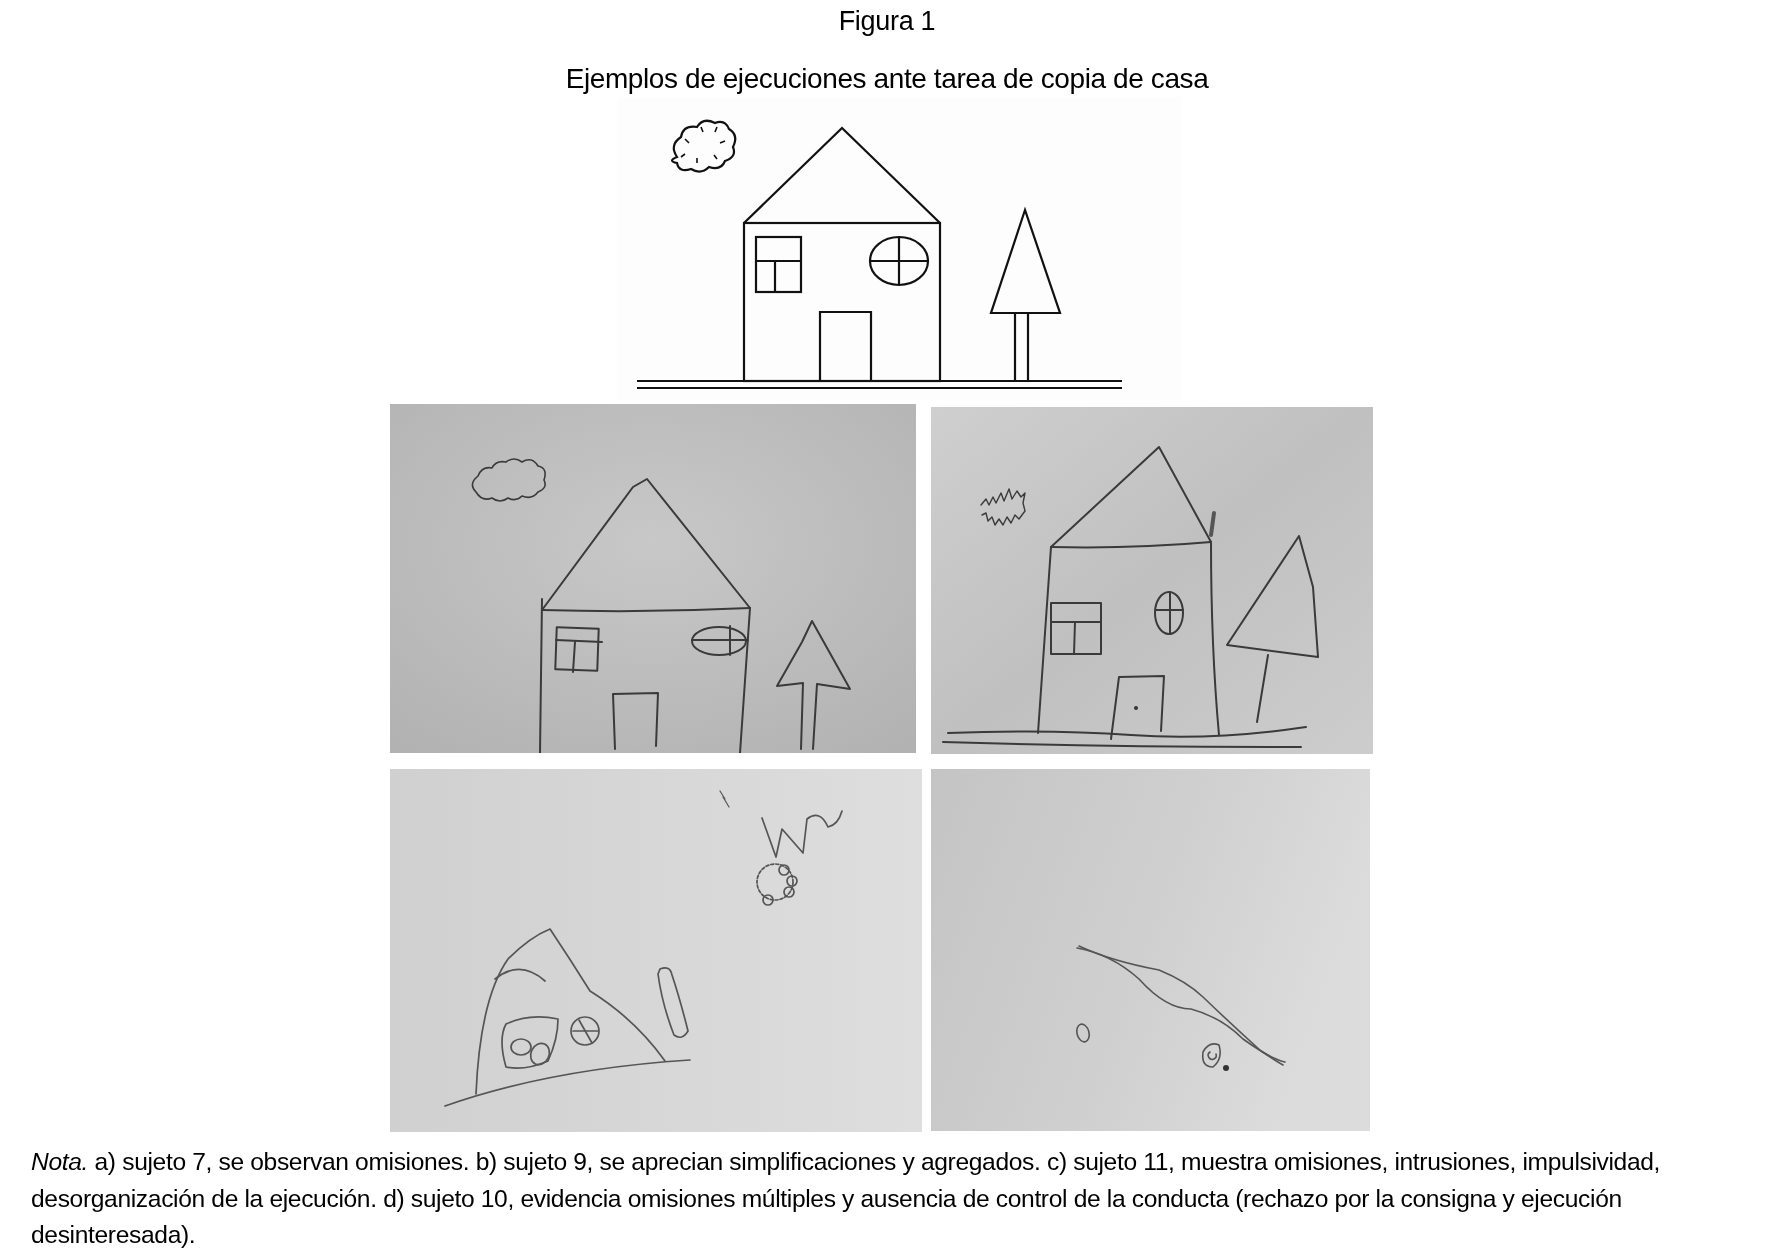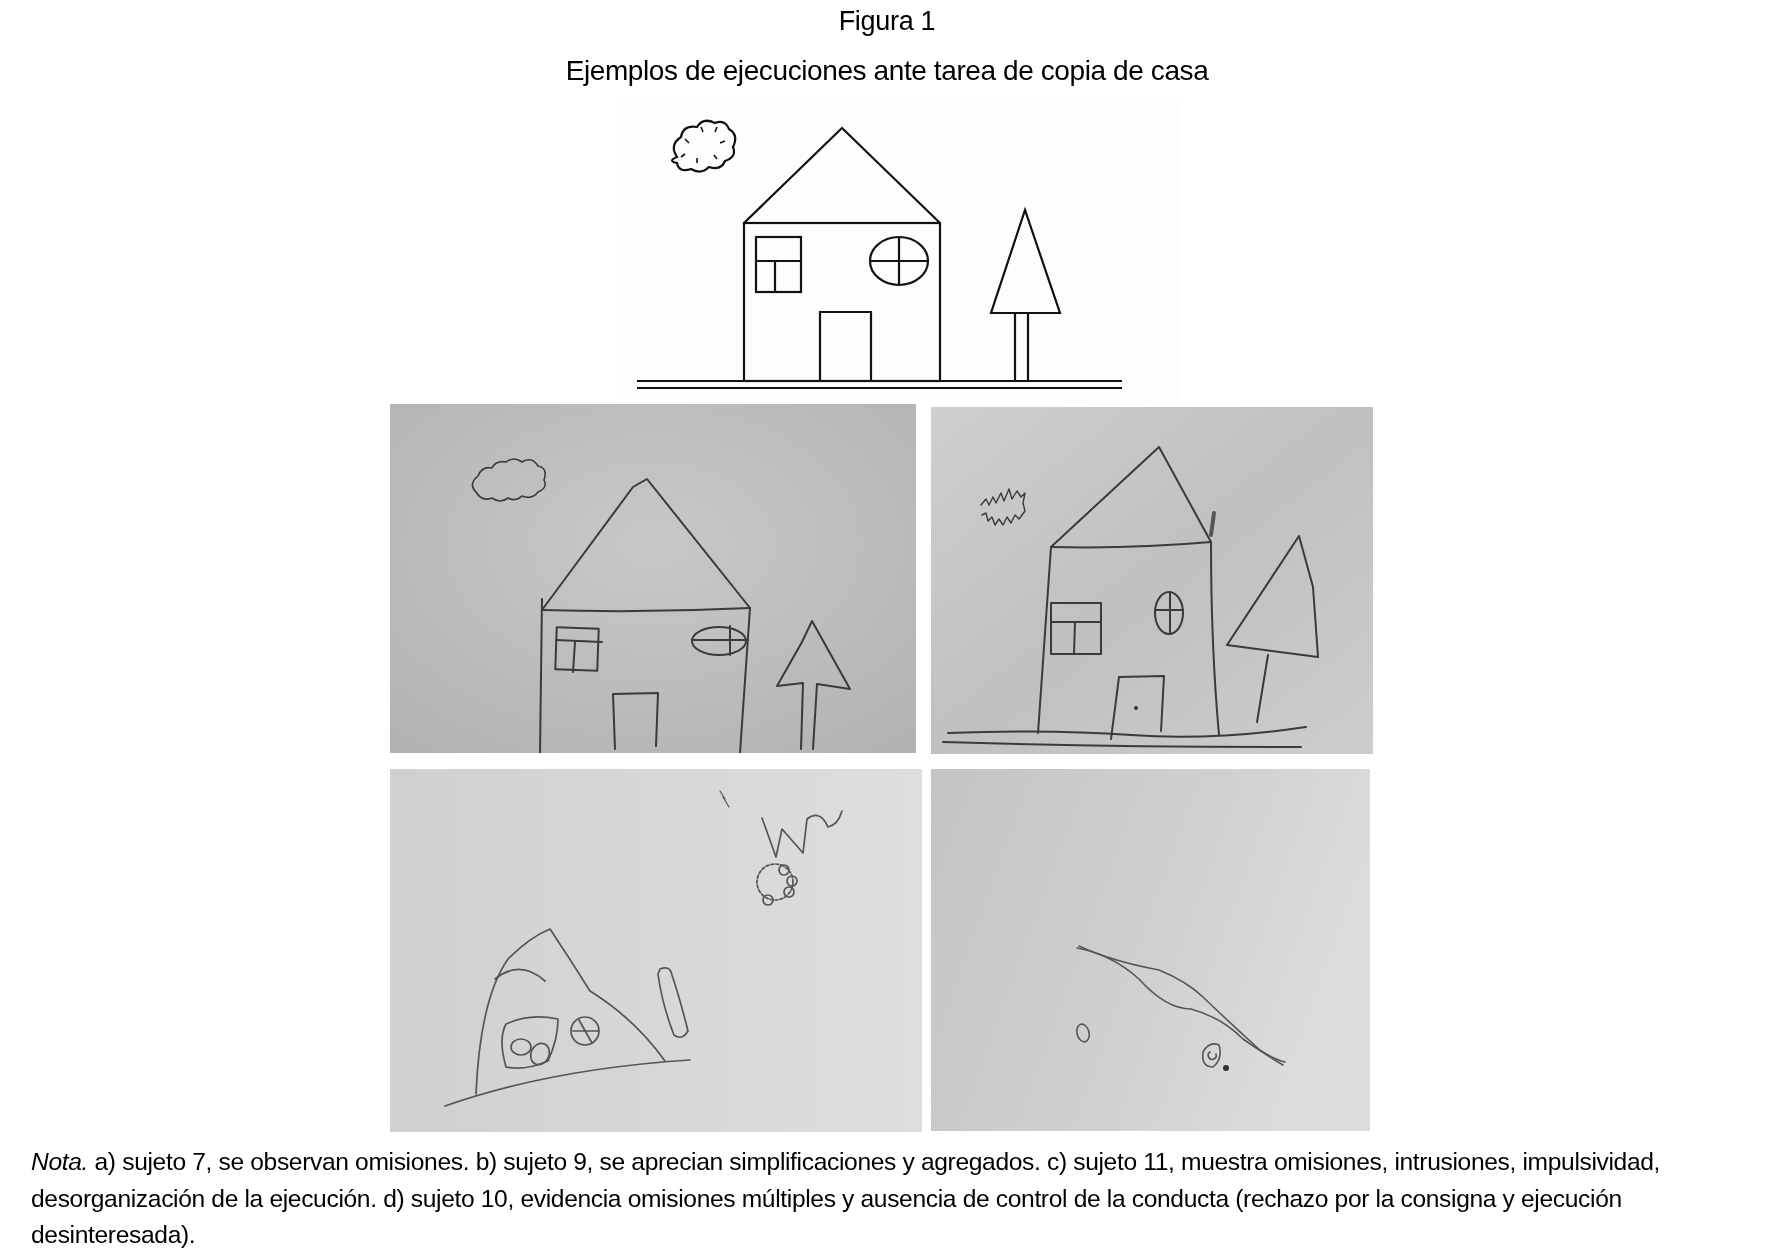--- a/index.html
+++ b/index.html
@@ -23,21 +23,21 @@
       text-align: center;
       font-weight: normal;
       font-size: 27px;
       line-height: 34px;
       letter-spacing: -0.3px;
     }
     .fig-title {
       position: absolute;
       left: 0;
       width: 1774px;
-      top: 53px;
+      top: 61px;
       text-align: center;
       font-size: 28px;
       line-height: 36px;
       letter-spacing: -0.4px;
     }
     .panel {
       position: absolute;
       overflow: hidden;
     }
     .panel svg { display: block; }

